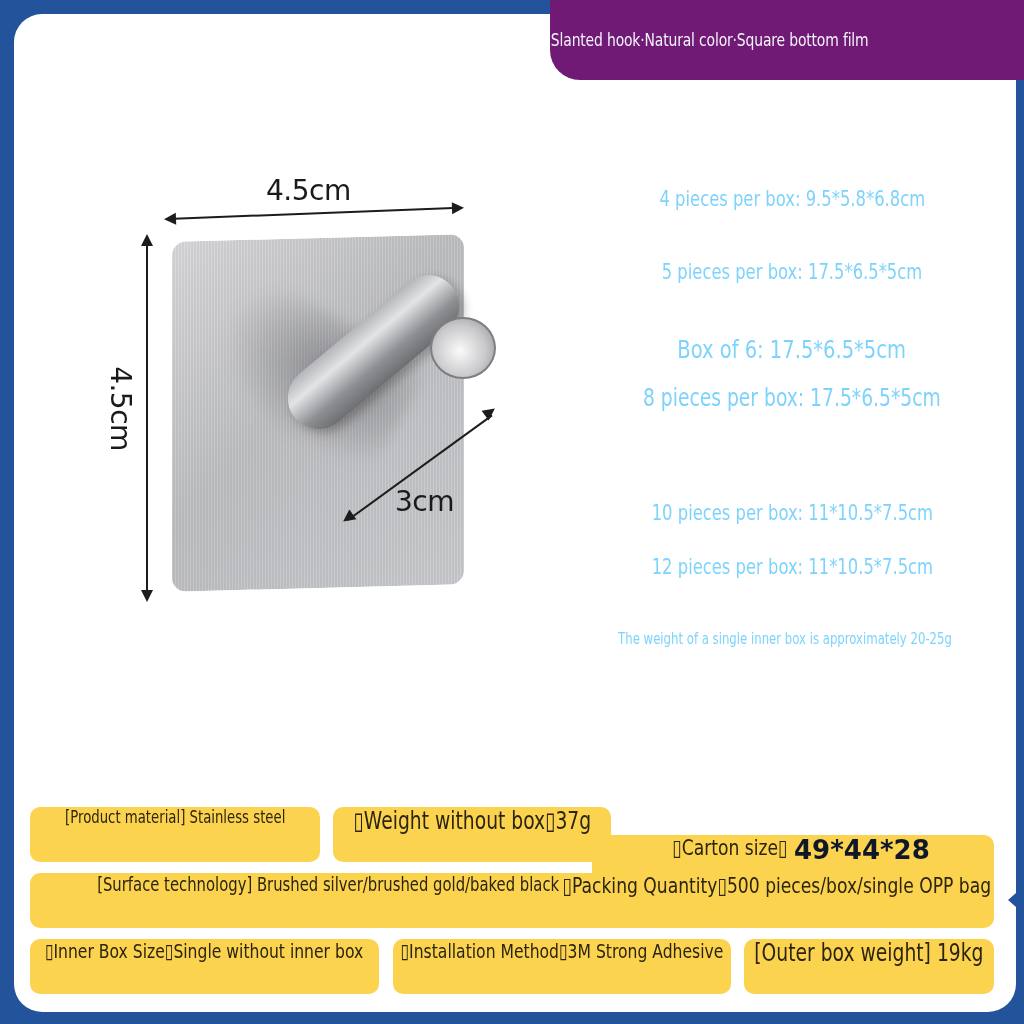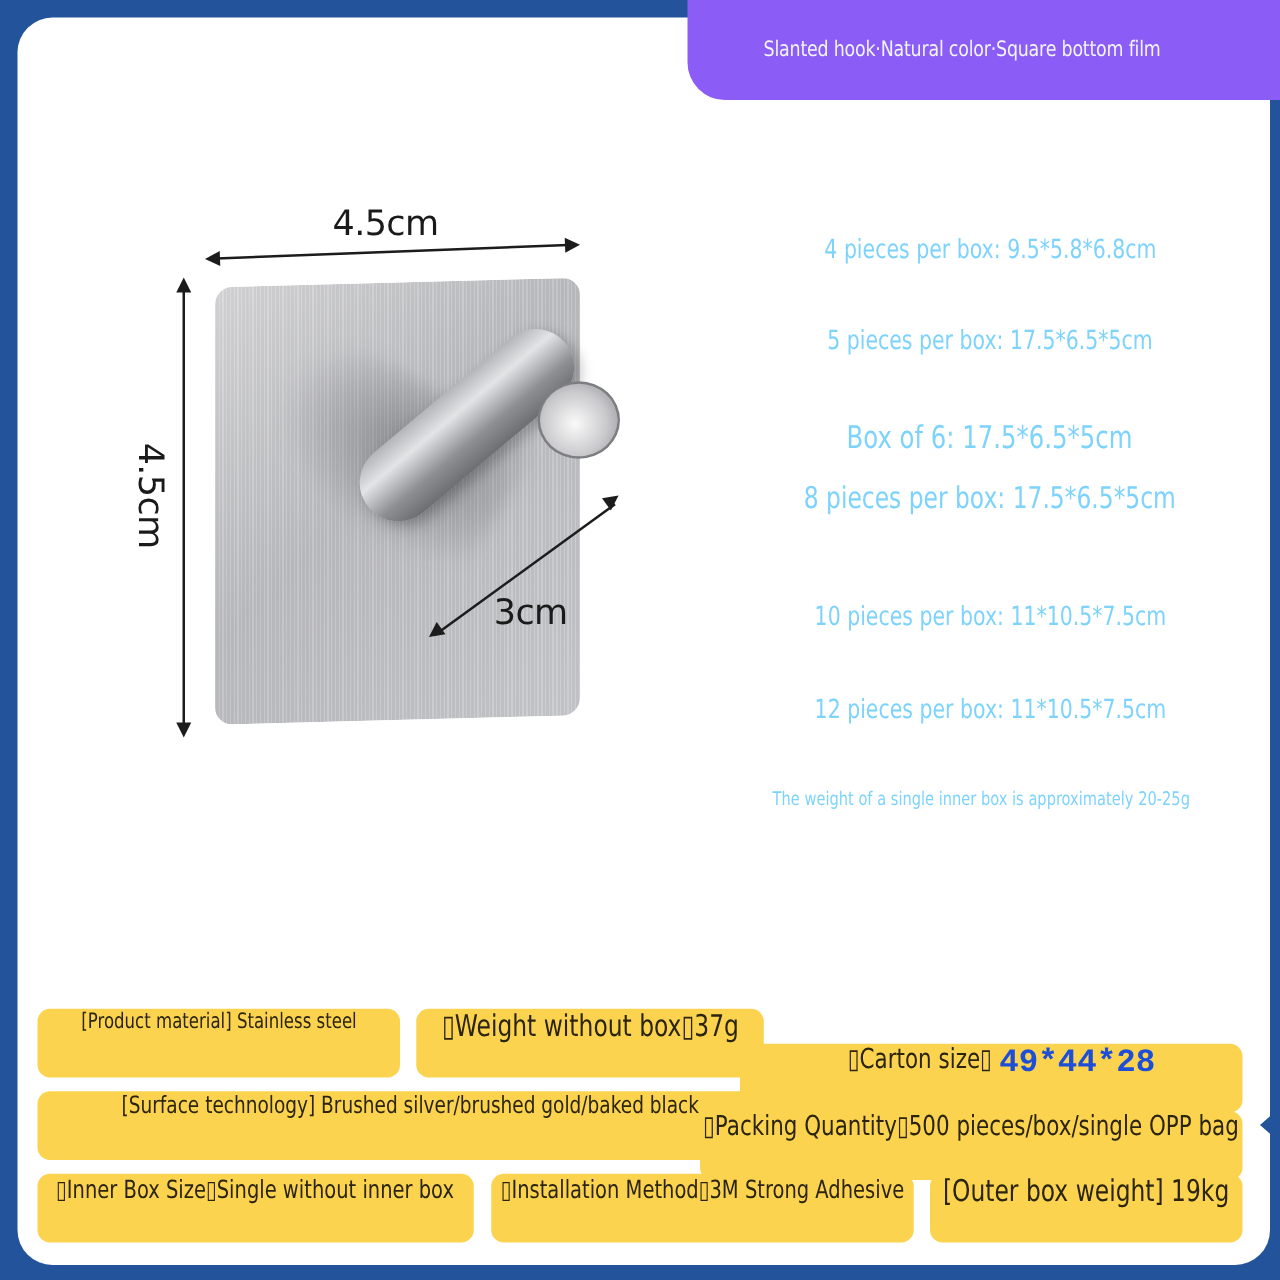--- a/index.html
+++ b/index.html
@@ -7,30 +7,30 @@
     width: 1024px; height: 1024px; position: relative; overflow: hidden;
     background: #23549b;
     font-family: "Liberation Sans", sans-serif;
   }
   .card {
     position: absolute; left: 14px; top: 14px; width: 1002px; height: 998px;
     background: #ffffff; border-radius: 28px;
   }
   .tab {
     position: absolute; left: 550px; top: 0; width: 474px; height: 80px;
-    background: #8b5cf6; border-bottom-left-radius: 30px;
-    display: flex; align-items: center; justify-content: center;
+    background: #701a75; border-bottom-left-radius: 30px;
+    display: flex; align-items: center; 
   }
   .tab-title {
     color: #f2f6fb; font-size: 17px; letter-spacing: -0.2px;
     font-family: "DejaVu Sans", sans-serif; transform: scaleX(0.82);
     white-space: nowrap; margin-left: -34px;
   }
   
-  .product { position: absolute; left: 90px; top: 150px; width: 430px; height: 450px; }
+  .product { position: absolute; left: 90px; top: 162px; width: 430px; height: 450px; }
   .plate {
     position: absolute; left: 82px; top: 76px; width: 292px; height: 350px;
     border-radius: 14px;
     background:
       repeating-linear-gradient(90deg, rgba(255,255,255,0.10) 0 1px, rgba(0,0,0,0.04) 1px 3px),
       linear-gradient(135deg, #d8d8da 0%, #bdbec1 45%, #c9cacd 100%);
     transform: skewY(-1.5deg);
   }
   .shadow {
     position: absolute; left: 120px; top: 150px; width: 200px; height: 130px;
@@ -102,39 +102,39 @@
   <div class="dim-line" style="left:258px; top:357px; width:178px; transform: rotate(-36deg);"></div>
   <div class="arrow-head" style="left:252px; top:350px; border-top:6px solid transparent; border-bottom:6px solid transparent; border-right:12px solid #1c1c1c; transform: rotate(-36deg);"></div>
   <div class="arrow-head" style="left:394px; top:244px; border-top:6px solid transparent; border-bottom:6px solid transparent; border-left:12px solid #1c1c1c; transform: rotate(-36deg);"></div>
   <div class="dim-label" style="left:305px; top:323px;">3cm</div>
 </div>
 
 <div class="spec" style="top:187px; font-size:21px;"><span>4 pieces per box: 9.5*5.8*6.8cm</span></div>
 <div class="spec" style="top:260px; font-size:21px;"><span>5 pieces per box: 17.5*6.5*5cm</span></div>
 <div class="spec" style="top:335px; font-size:25px;"><span>Box of 6: 17.5*6.5*5cm</span></div>
 <div class="spec" style="top:384px; font-size:24px;text-decoration:underline;"><span>8 pieces per box: 17.5*6.5*5cm</span></div>
-<div class="spec" style="top:481px; font-size:21px;"><span>10 pieces per box: 11*10.5*7.5cm</span></div>
+<div class="spec" style="top:501px; font-size:21px;"><span>10 pieces per box: 11*10.5*7.5cm</span></div>
 <div class="spec" style="top:555px; font-size:21px;"><span>12 pieces per box: 11*10.5*7.5cm</span></div>
 <div class="spec" style="left:560px; width:450px; top:630px; font-size:15px;text-decoration:underline;"><span>The weight of a single inner box is approximately 20-25g</span></div>
 
 <div class="tag" style="left:30px; top:807px; width:290px; height:55px; font-size:17px;">
   <span>[Product material] Stainless steel</span>
 </div>
 <div class="tag" style="left:333px; top:807px; width:278px; height:55px; font-size:24px;">
   <span>▯Weight without box▯37g</span>
 </div>
 <div class="tag" style="left:592px; top:807px; width:402px; height:55px; font-size:22px;margin-top:28px;">
   <span>▯Carton size▯</span>
-  <b style="font-size:26px; margin-left:-10px; color:#1d4ed8;font-family:Liberation Mono, monospace;">49*44*28</b>
+  <b style="font-size:26px; margin-left:-10px; color:#0f172a;">49*44*28</b>
 </div>
 
 <div class="tag" style="left:30px; top:873px; width:596px; height:55px; font-size:19px;">
   <span>[Surface technology] Brushed silver/brushed gold/baked black</span>
 </div>
-<div class="tag" style="left:560px; top:873px; width:434px; height:55px; font-size:22px;margin-top:16px;">
+<div class="tag" style="left:560px; top:873px; width:434px; height:55px; font-size:22px;">
   <span>▯Packing Quantity▯500 pieces/box/single OPP bag</span>
 </div>
 <div class="blue-notch" style="top:886px;"></div>
 
 <div class="tag" style="left:30px; top:939px; width:349px; height:55px; font-size:20px;">
   <span>▯Inner Box Size▯Single without inner box</span>
 </div>
 <div class="tag" style="left:393px; top:939px; width:338px; height:55px; font-size:20px;">
   <span>▯Installation Method▯3M Strong Adhesive</span>
 </div>

